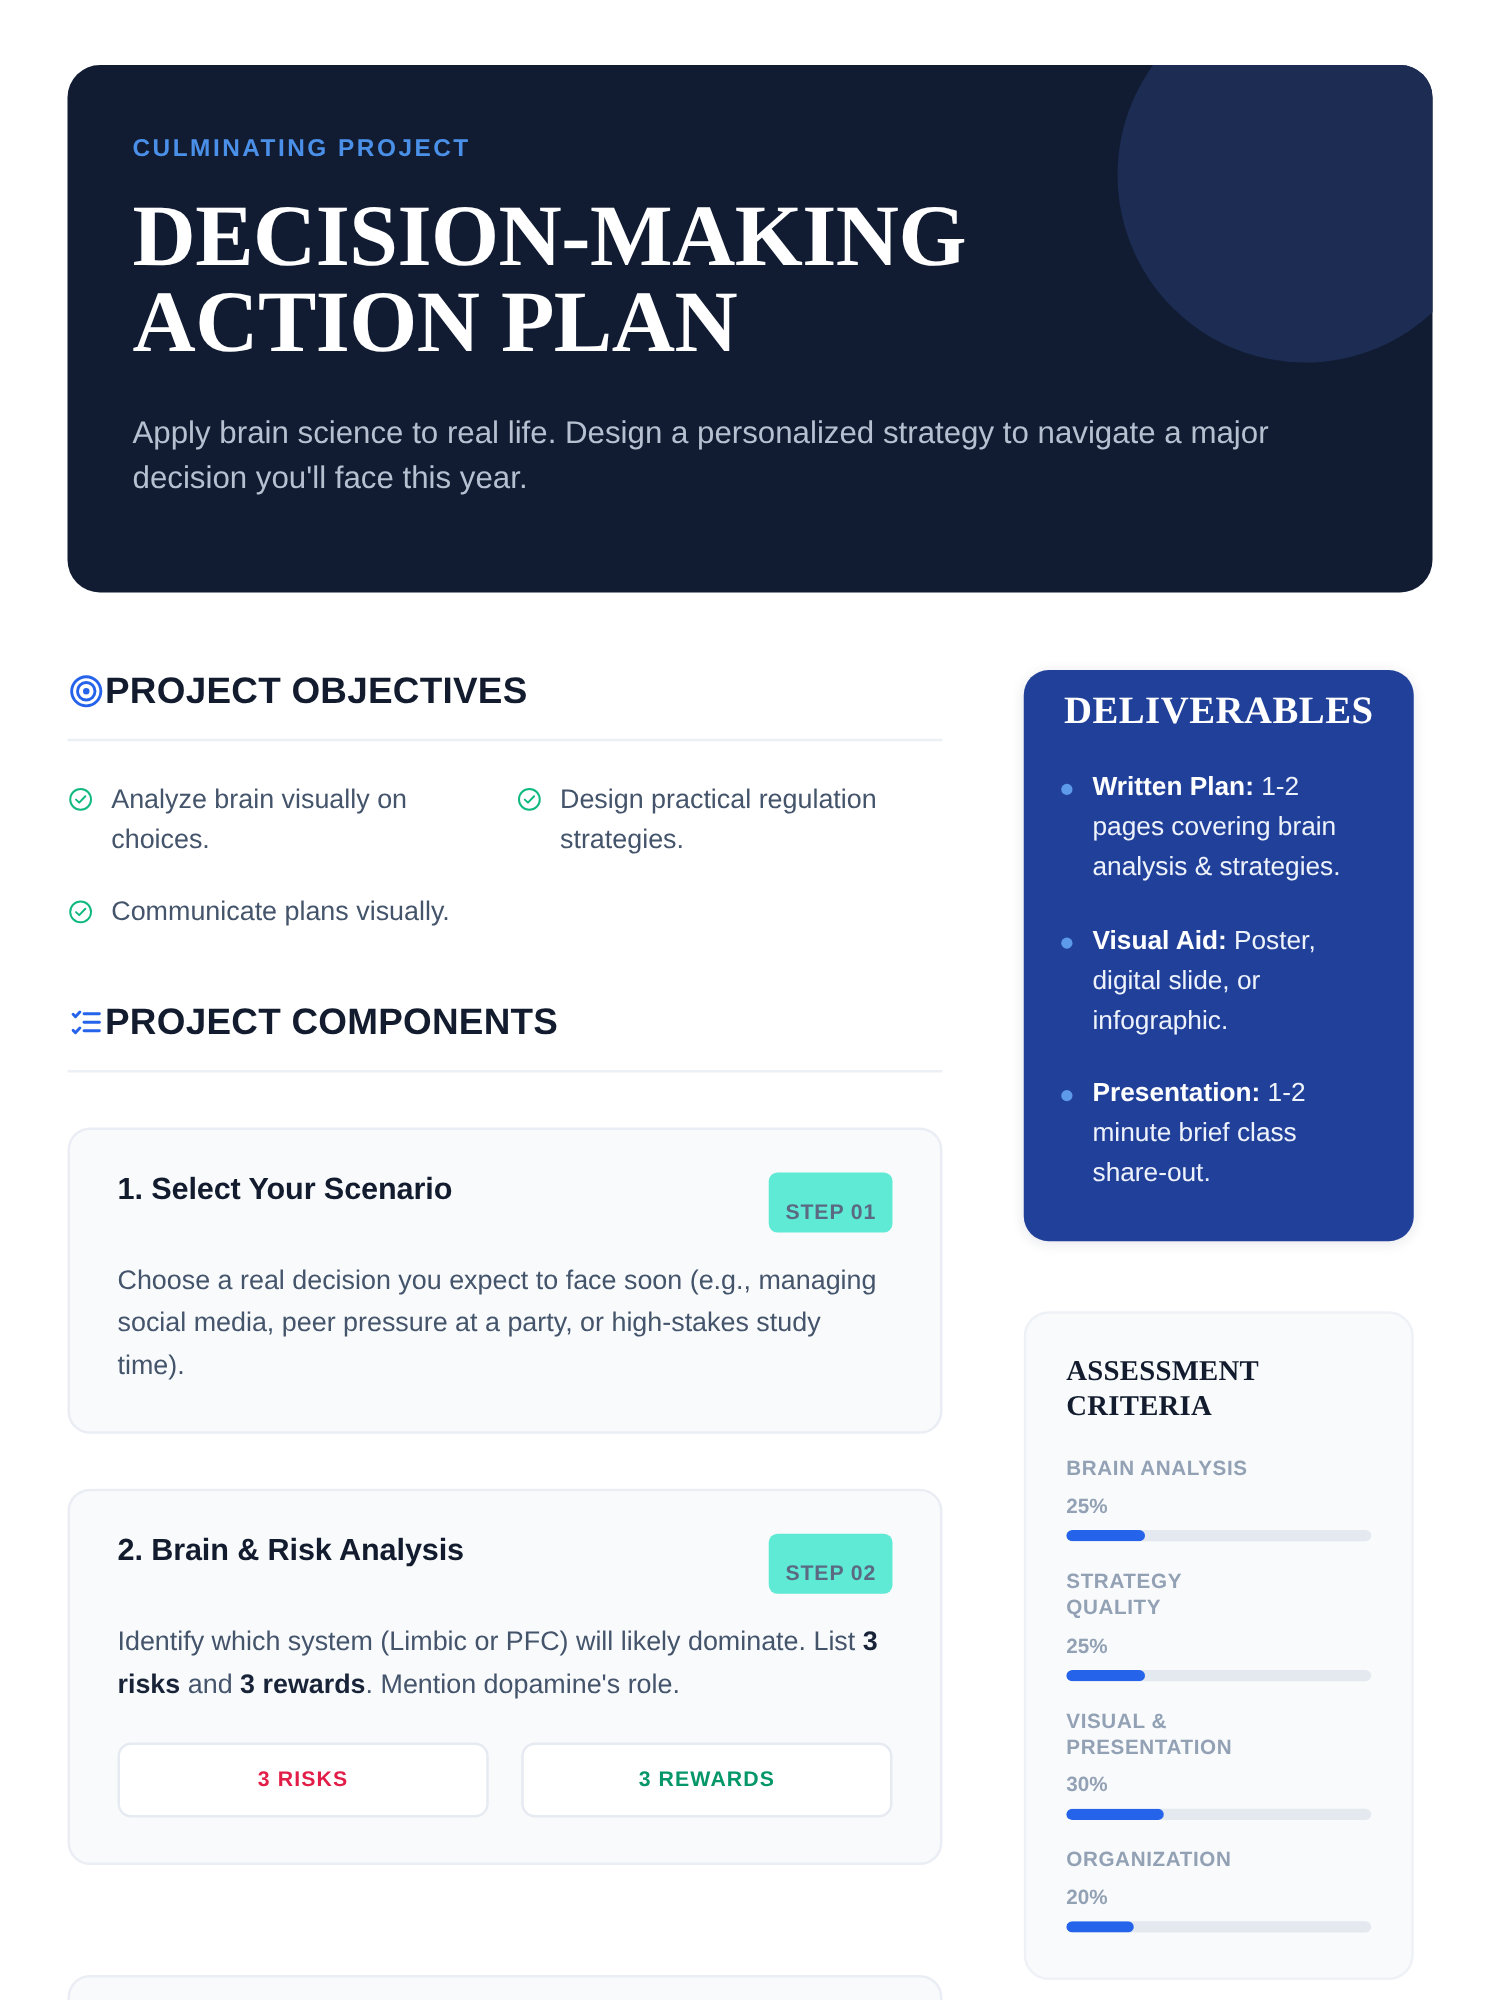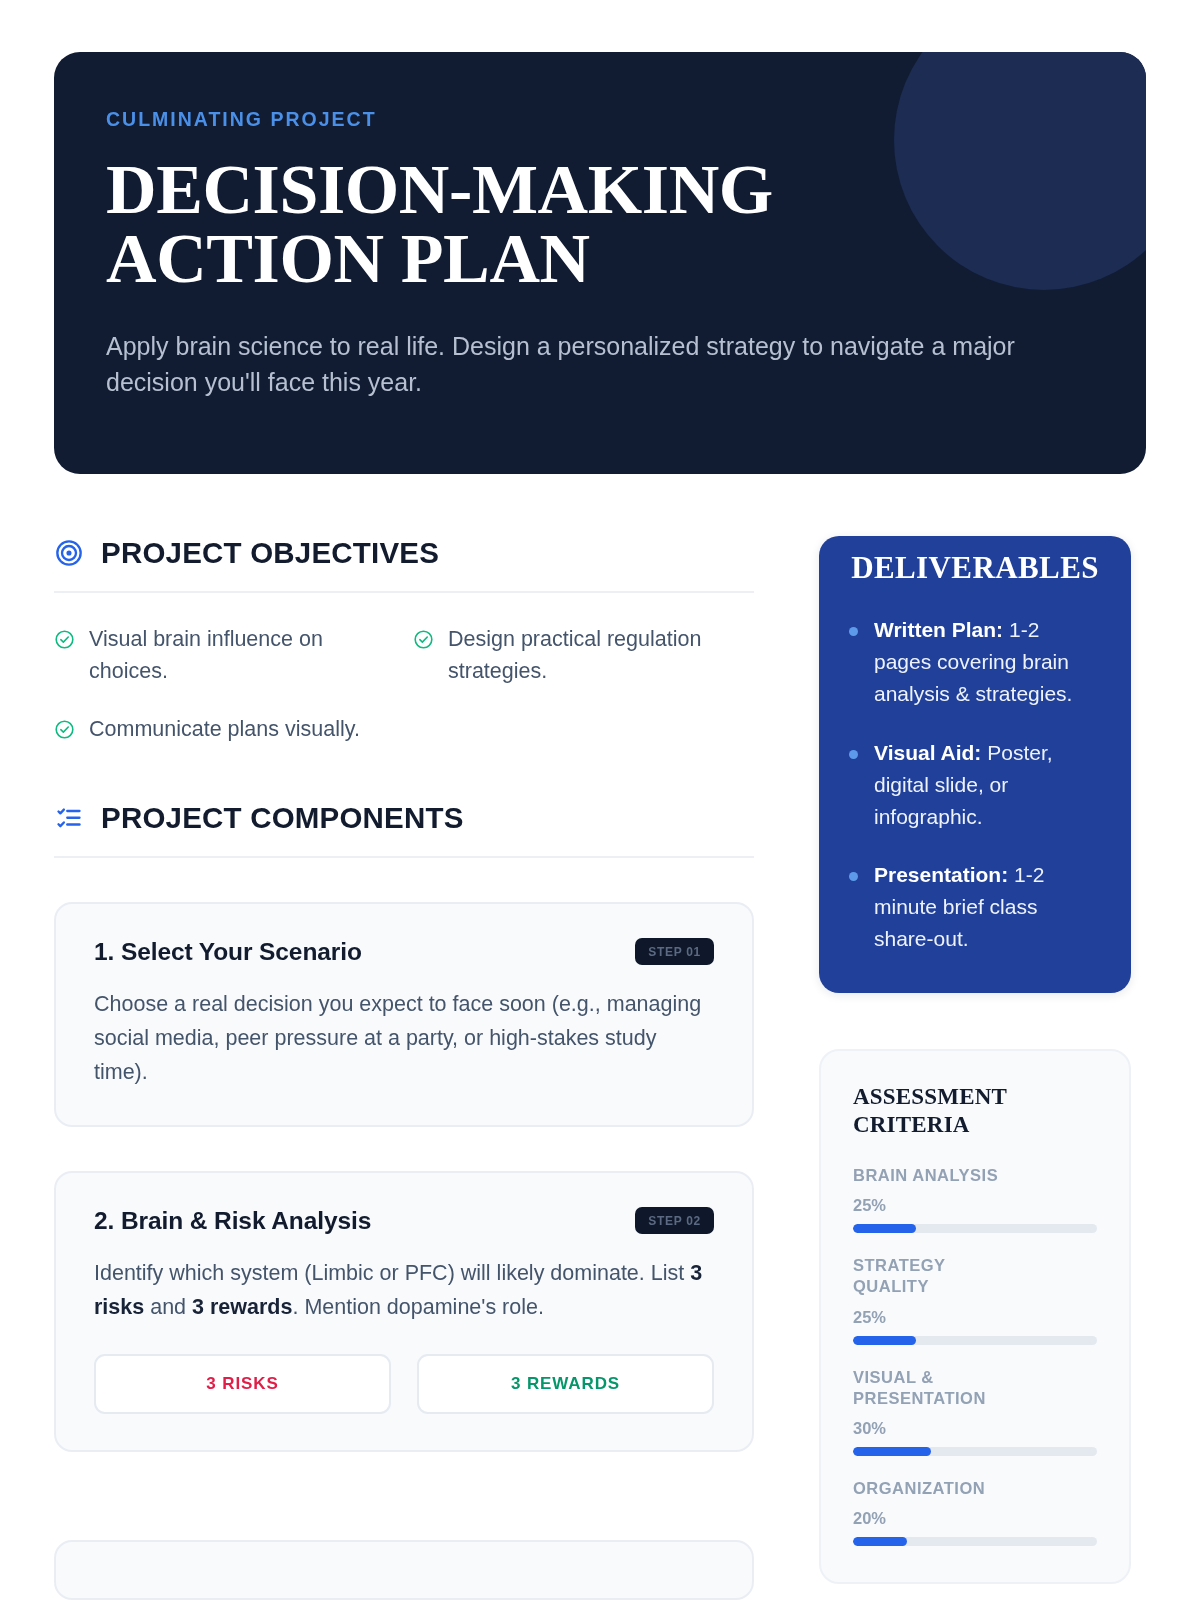--- a/index.html
+++ b/index.html
@@ -70,21 +70,20 @@
     gap: 65px;
     margin-top: 62px;
   }
   .col-left { width: 700px; flex: 0 0 700px; }
   .col-right { width: 312px; flex: 0 0 312px; }
 
   
   .section-head {
     display: flex;
     align-items: center;
-    gap: 17px;
   }
   .section-head .sec-icon {
     width: 30px; height: 30px;
     display: flex; align-items: center; justify-content: center;
     flex: 0 0 30px;
   }
   .section-title {
     font-size: 29.5px;
     font-weight: bold;
     letter-spacing: 0.2px;
@@ -132,26 +131,26 @@
     gap: 16px;
     margin-bottom: 22px;
   }
   .card-title {
     font-size: 24.5px;
     font-weight: bold;
     color: #121c2e;
     letter-spacing: -0.1px;
   }
   .step-badge {
-    background: #0f172a;
+    background: #5eead4;
     color: #5b6a82;
-    font-size: 12px;
+    font-size: 17px;
     font-weight: bold;
     letter-spacing: 0.7px;
-    padding: 7px 13px 6px 13px;
+    padding: 22px 13px 6px 13px;
     border-radius: 7px;
     white-space: nowrap;
   }
   .card-body {
     font-size: 21.5px;
     line-height: 1.56;
     color: #44546b;
   }
   .card-body b { color: #182338; font-weight: bold; }
 
@@ -292,21 +291,21 @@
       <div class="section-rule"></div>
 
       <div class="objectives">
         <div class="obj">
           <span class="ck">
             <svg width="21" height="21" viewBox="0 0 24 24">
               <circle cx="12" cy="12" r="9.5" fill="none" stroke="#10b981" stroke-width="1.8"></circle>
               <path d="M7.8 12.2 L10.7 15 L16.3 9.1" fill="none" stroke="#10b981" stroke-width="1.8" stroke-linecap="round" stroke-linejoin="round"></path>
             </svg>
           </span>
-          <span class="obj-text">Visual brain influence on choices.</span>
+          <span class="obj-text">Analyze brain visually on choices.</span>
         </div>
         <div class="obj">
           <span class="ck">
             <svg width="21" height="21" viewBox="0 0 24 24">
               <circle cx="12" cy="12" r="9.5" fill="none" stroke="#10b981" stroke-width="1.8"></circle>
               <path d="M7.8 12.2 L10.7 15 L16.3 9.1" fill="none" stroke="#10b981" stroke-width="1.8" stroke-linecap="round" stroke-linejoin="round"></path>
             </svg>
           </span>
           <span class="obj-text">Design practical regulation strategies.</span>
         </div>

